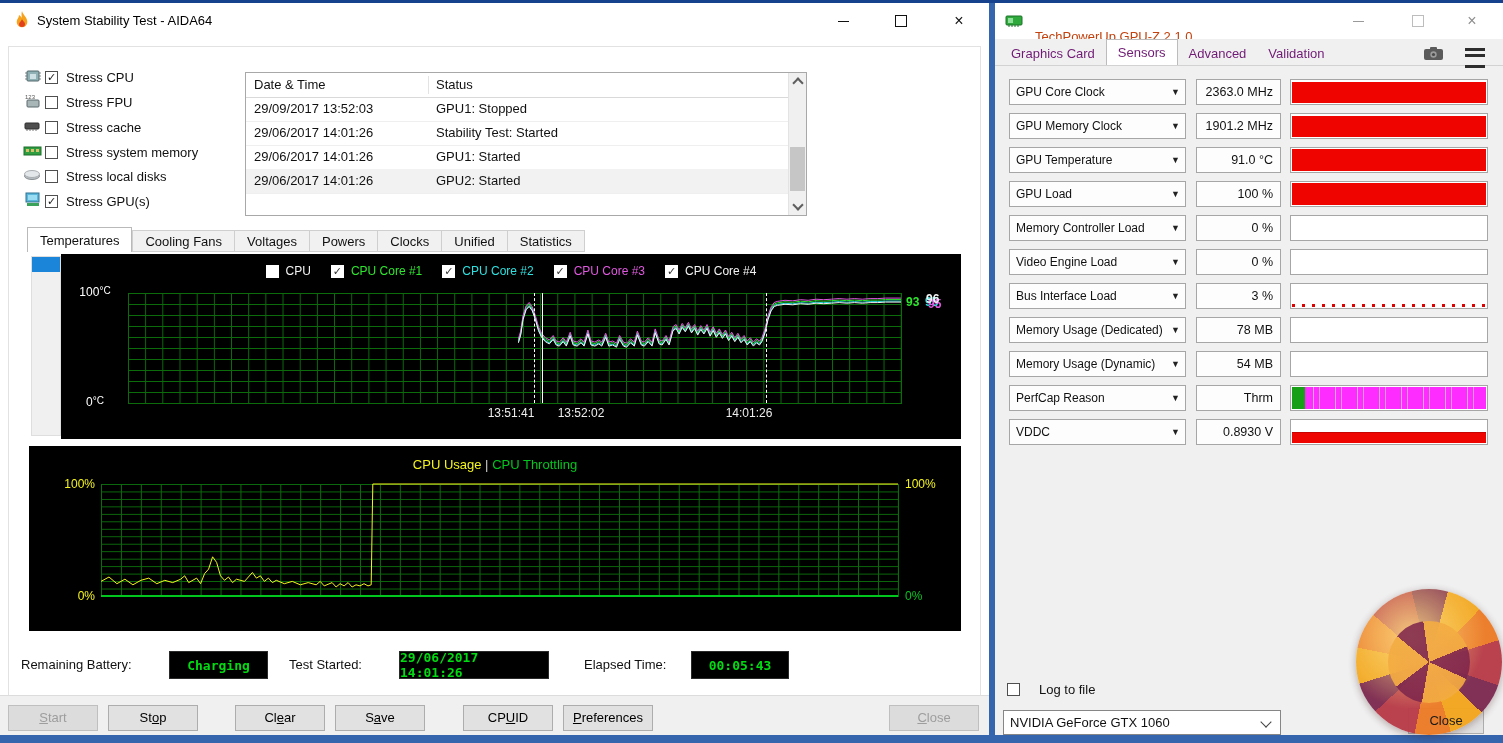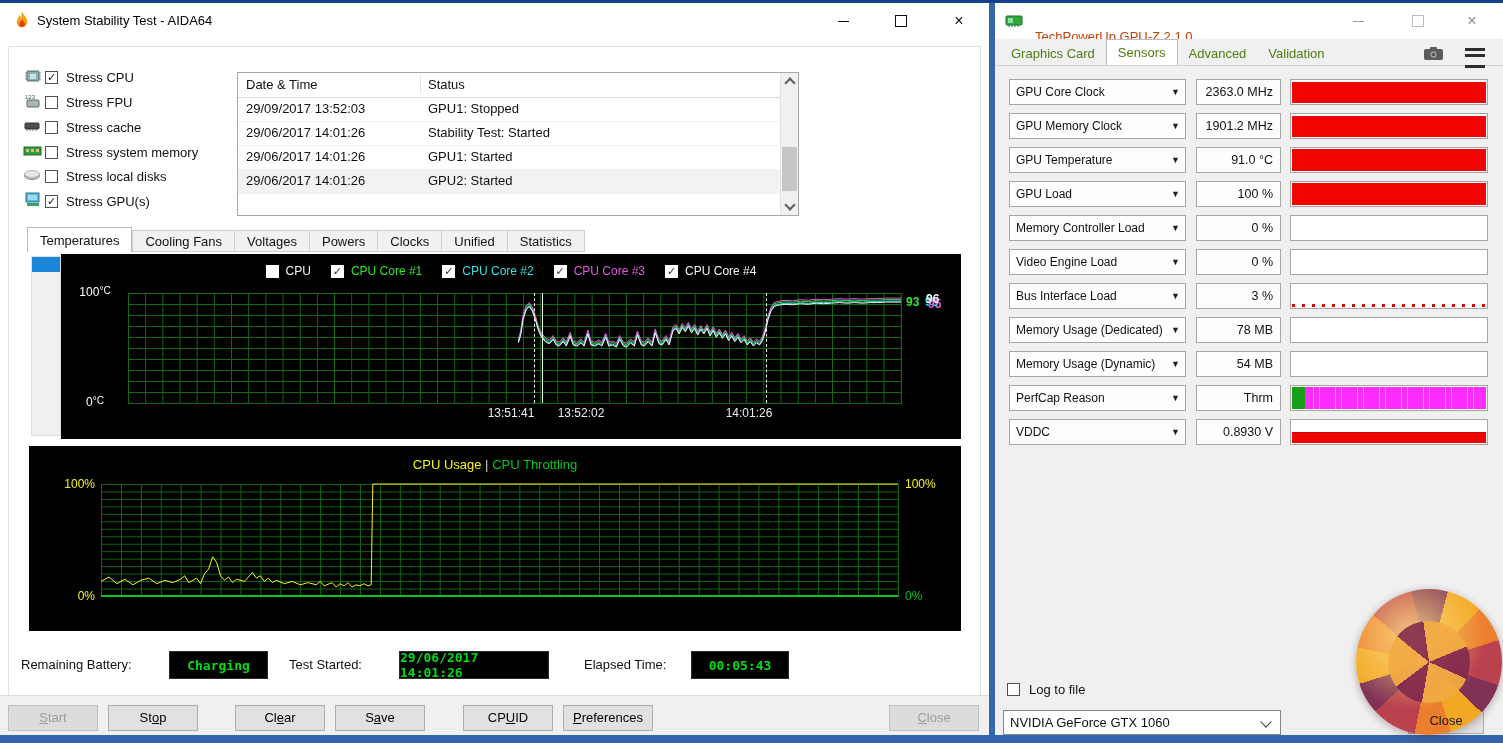--- a/index.html
+++ b/index.html
@@ -17,21 +17,21 @@
   .wc.max::after{content:"";display:block;width:10px;height:10px;border:1px solid #111;margin:4px auto;}
   .wc.cls{font-size:16px;color:#111;text-align:center;line-height:20px;}
   .panel{position:absolute;left:8px;top:43px;width:971px;height:649px;border:1px solid #e2e2e2;background:#fff;}
   
   .stress-row{position:absolute;left:14px;height:17px;display:flex;align-items:center;}
   .sicon{width:22px;display:inline-block;}
   .wincb{display:inline-block;width:13px;height:13px;background:#fff;border:1px solid #4f4f4f;font:bold 11px/12px "DejaVu Sans",sans-serif;color:#1a1a1a;text-align:center;margin-right:8px;box-sizing:border-box;}
   .wincb[data-checked="true"]::after{content:"✓";}
   .slabel{font-size:13px;color:#111;}
   
-  .loglist{position:absolute;left:228px;top:25px;width:560px;height:142px;border:1px solid #a8a8a8;background:#fff;font-size:13px;color:#111;}
+  .loglist{position:absolute;left:236px;top:25px;width:560px;height:142px;border:1px solid #a8a8a8;background:#fff;font-size:13px;color:#111;}
   .lrow{position:absolute;left:0;right:18px;height:24px;line-height:24px;border-bottom:1px solid #efefef;}
   .lrow .c1{position:absolute;left:8px;}
   .lrow .c2{position:absolute;left:190px;}
   .lrow.hdr{border-bottom:1px solid #d9d9d9;}
   .lrow.hdr::after{content:"";position:absolute;left:182px;top:3px;bottom:3px;border-left:1px solid #e3e3e3;}
   .lrow.sel{background:#f2f2f2;}
   .vsb{position:absolute;top:0;bottom:0;right:0;width:17px;background:#f0f0f0;border-left:1px solid #e3e3e3;}
   .vsb .arr{position:absolute;left:0;width:17px;height:17px;display:flex;align-items:center;justify-content:center;}
   .chev{width:6px;height:6px;border-right:2px solid #5e5e5e;border-bottom:2px solid #5e5e5e;}
   .chev.up{transform:rotate(-135deg);margin-top:3px;}
@@ -76,40 +76,40 @@
   .mn{text-decoration:underline;}
   
   #gpuz{left:995px;width:508px;background:#f0f0f0;}
   #gpuz .titlebar{background:#fff;border-bottom:1px solid #e8e8e8;}
   #gpuz .ttl{left:40px;color:#c2410c;margin-top:16px;}
   #gpuz .wc.min::after,{border-color:#9a9a9a;}
   #gpuz .wc.min::after{border-top-color:#9a9a9a;}
   #gpuz .wc.max::after{border-color:#bdbdbd;}
   #gpuz .wc.cls{color:#8f8f8f;}
   .gz-tabs{position:absolute;left:0;right:0;top:36px;height:26px;background:#f0f0f0;border-bottom:1px solid #d2d2d2;display:flex;align-items:flex-end;padding-left:5px;}
-  .gz-tab{height:22px;line-height:22px;padding:0 11px;font-size:13px;color:#4d7c0f;}
+  .gz-tab{height:22px;line-height:22px;padding:0 11px;font-size:13px;color:#701a75;}
   .gz-tab.active{background:#fff;border:1px solid #bcbcbc;border-bottom:none;height:25px;line-height:25px;}
   .cam{position:absolute;right:60px;top:43px;}
   .burger{position:absolute;right:18px;top:45px;width:20px;height:14px;border-top:3px solid #2d2d2d;border-bottom:3px solid #2d2d2d;}
   .burger::after{content:"";display:block;margin-top:3px;border-top:3px solid #2d2d2d;}
   .sbox{position:absolute;height:26px;background:#fdfdfd;border:1px solid #a6a6a6;box-sizing:border-box;}
   .sname{left:14px;width:177px;}
   .sname .txt{position:absolute;left:6px;top:5px;font-size:12px;color:#111;white-space:nowrap;overflow:hidden;max-width:158px;}
   .sname .dd{position:absolute;right:5px;top:7px;font-size:9px;color:#222;}
   .sval{left:201px;width:85px;}
   .sval .txt{position:absolute;right:7px;top:5px;font-size:12.5px;color:#111;white-space:nowrap;}
   .sbar{left:295px;width:198px;background:#fff;}
   .barfill{position:absolute;left:1px;right:1px;bottom:1px;}
   .barfill[data-kind="red-full"]{top:1px;background:#ef0400;}
   .barfill[data-kind="red-high"]{height:21px;background:#ef0400;}
   .barfill[data-kind="red-half"]{height:10px;background:#ee0400;border-top:1px solid #c70300;}
   .barfill[data-kind="red-dashes"]{height:3px;background:repeating-linear-gradient(to right,#e00000 0 3px,transparent 3px 10px);}
   .barfill[data-kind="perfcap"]{top:1px;background:repeating-linear-gradient(to right,#ff2cff 0 5px,#df9ddf 5px 6px,#ff2cff 6px 13px,#ff2cff 13px 21px,#e4aae4 21px 22px);}
   .barfill[data-kind="perfcap"]::before{content:"";position:absolute;left:0;top:0;bottom:0;width:13px;background:#17a017;}
-  .gz-log{position:absolute;left:12px;top:679px;display:flex;align-items:center;gap:1px;}
+  .gz-log{position:absolute;left:12px;top:679px;display:flex;align-items:center;gap:11px;}
   .gz-log .lbl{font-size:13px;color:#111;}
   .gz-dd{position:absolute;left:8px;top:707px;width:278px;height:25px;background:#fff;border:1px solid #868686;box-sizing:border-box;}
   .gz-dd .txt{position:absolute;left:6px;top:4px;font-size:13px;color:#111;}
   .gz-dd .chev{position:absolute;right:10px;top:7px;border-color:#444;border-width:1px;transform:rotate(45deg);width:7px;height:7px;}
   .gz-close{position:absolute;left:413px;top:705px;width:76px;height:26px;background:#e1e1e1;border:1px solid #adadad;box-sizing:border-box;z-index:3;}
   .gz-close-text{position:absolute;left:413px;top:705px;width:76px;text-align:center;line-height:26px;font-size:13px;color:#1a1a1a;z-index:6;}
   .kitguru{position:absolute;left:361px;top:586px;width:146px;height:146px;border-radius:50%;z-index:4;opacity:.97;
     background:
       radial-gradient(circle at 38% 32%, rgba(255,224,130,.85), rgba(255,170,50,0) 55%),
       radial-gradient(circle at 50% 50%, rgba(200,60,90,.9) 0 18%, rgba(200,60,90,0) 40%),

